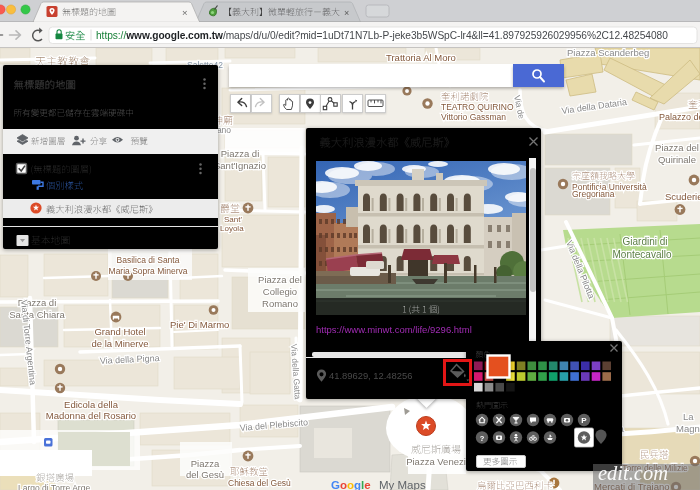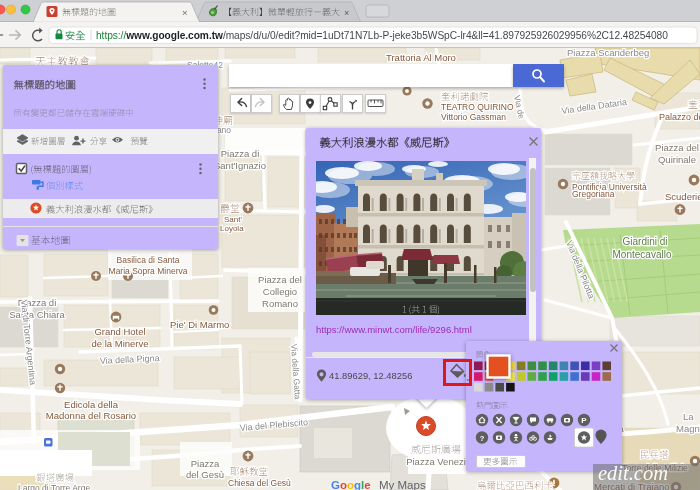--- a/index.html
+++ b/index.html
@@ -1,16 +1,16 @@
 <!DOCTYPE html>
 <html><head><meta charset="utf-8"><style>
 *{margin:0;padding:0;box-sizing:border-box}
 body{width:700px;height:490px;position:relative;overflow:hidden;
  font-family:"Liberation Sans",sans-serif;background:#fff}
-.card{position:absolute;background:#c4b5fd;box-shadow:0 1px 4px rgba(0,0,0,.35);border-radius:2px}
+.card{position:absolute;background:#000000;box-shadow:0 1px 4px rgba(0,0,0,.35);border-radius:2px}
 </style></head><body>
 <svg id="map" width="700" height="490" viewBox="0 0 700 490" style="position:absolute;left:0;top:0">
     <rect x="0" y="48" width="700" height="442" fill="#F2EFE8"></rect>
     <defs>
       <path id="g0" d="M522 419Q572 247 681.5 124.5Q791 2 953 -49Q950 -52 946.0 -56.0Q942 -60 938.5 -64.5Q935 -69 933 -73Q825 -36 739.5 32.5Q654 101 593.0 197.0Q532 293 496 411ZM102 743H892V714H102ZM69 429H938V400H69ZM480 733H510V579Q510 517 503.0 449.5Q496 382 473.0 313.5Q450 245 402.5 177.5Q355 110 275.0 47.0Q195 -16 74 -72Q72 -68 68.5 -64.0Q65 -60 61.5 -56.0Q58 -52 54 -49Q173 5 251.5 66.5Q330 128 376.0 193.0Q422 258 444.5 324.0Q467 390 473.5 454.5Q480 519 480 579Z"></path>
       <path id="g1" d="M111 620H892V590H111ZM150 324H857V294H150ZM61 -5H944V-34H61ZM484 604H514V-18H484ZM402 807 425 821Q458 796 492.0 765.5Q526 735 555.0 705.0Q584 675 602 651L578 634Q561 658 532.0 688.5Q503 719 469.0 750.5Q435 782 402 807Z"></path>
       <path id="g2" d="M196 425H453V396H196ZM94 712H390V682H94ZM49 552H530V523H49ZM245 831H275V535H245ZM472 809 501 800Q432 636 322.0 511.5Q212 387 75 304Q72 307 67.0 311.5Q62 316 57.0 320.0Q52 324 48 327Q188 404 297.0 528.0Q406 652 472 809ZM272 287H301V-26Q301 -44 295.5 -52.5Q290 -61 276 -65Q261 -69 230.5 -70.0Q200 -71 151 -71Q150 -65 146.5 -57.0Q143 -49 138 -42Q184 -43 214.0 -43.0Q244 -43 255 -42Q266 -41 269.0 -38.0Q272 -35 272 -26ZM441 425H448L454 427L476 414Q440 372 389.5 333.5Q339 295 292 270Q288 275 282.5 279.5Q277 284 272 287Q303 304 334.5 326.0Q366 348 394.0 372.5Q422 397 441 419ZM54 170Q110 179 185.5 192.0Q261 205 347.0 220.0Q433 235 521 250L523 222Q439 207 354.5 192.0Q270 177 195.0 163.5Q120 150 61 139ZM607 641H952V612H607ZM646 830 676 825Q659 737 634.5 655.0Q610 573 579.0 501.5Q548 430 510 375Q507 377 502.0 380.5Q497 384 491.5 387.0Q486 390 482 392Q521 446 552.0 516.0Q583 586 606.5 666.0Q630 746 646 830ZM855 631 885 626Q858 452 809.0 319.5Q760 187 678.5 91.0Q597 -5 472 -72Q470 -68 466.5 -63.5Q463 -59 459.0 -54.5Q455 -50 451 -47Q575 15 655.0 108.5Q735 202 782.5 332.0Q830 462 855 631ZM617 608Q641 460 685.0 330.5Q729 201 796.0 104.5Q863 8 957 -43Q953 -46 948.5 -50.0Q944 -54 940.5 -58.5Q937 -63 934 -67Q839 -12 771.0 87.0Q703 186 659.0 318.0Q615 450 590 603Z"></path>
       <path id="g3" d="M204 516V341H796V516ZM175 545H825V312H175ZM331 642H676V613H331ZM484 533H514V326H484ZM290 478 316 492Q341 465 363.0 431.5Q385 398 395 372L368 356Q359 382 337.0 416.0Q315 450 290 478ZM680 496 709 479Q691 447 670.0 413.0Q649 379 631 355L608 369Q625 395 646.5 432.0Q668 469 680 496ZM238 249H777V-66H748V220H268V-69H238ZM258 126H762V96H258ZM259 0H763V-29H259ZM506 830 533 819Q483 752 408.5 698.0Q334 644 247.5 602.5Q161 561 73 531Q71 534 67.0 539.0Q63 544 58.5 548.5Q54 553 50 556Q140 583 226.5 623.0Q313 663 385.5 715.0Q458 767 506 830ZM514 807Q550 767 601.0 730.0Q652 693 711.5 661.0Q771 629 834.0 604.0Q897 579 956 563Q950 559 944.5 551.5Q939 544 935 537Q877 554 814.0 580.5Q751 607 690.0 641.0Q629 675 577.0 713.5Q525 752 487 793Z"></path>
       <path id="g4" d="M69 703H934V673H69ZM600 696Q636 635 694.0 580.5Q752 526 821.5 484.5Q891 443 963 420Q960 417 956.0 413.0Q952 409 948.5 404.5Q945 400 942 395Q871 421 801.0 465.0Q731 509 672.0 565.5Q613 622 575 685ZM272 489H740V460H272ZM140 327H865V298H140ZM482 585H512V312H482ZM177 168H834V138H177ZM76 -10H932V-39H76ZM482 274H512V-22H482ZM461 830 493 825Q467 747 411.0 665.5Q355 584 268.0 512.0Q181 440 61 390Q59 394 55.0 398.0Q51 402 47.5 406.0Q44 410 40 412Q158 460 244.0 529.5Q330 599 384.5 677.5Q439 756 461 830Z"></path>
       <path id="g5" d="M56 525H528V496H56ZM614 714H643V171H614ZM284 761H314V-68H284ZM868 812H898V-17Q898 -42 889.0 -52.5Q880 -63 863 -67Q845 -71 807.5 -72.0Q770 -73 701 -72Q700 -68 697.5 -63.5Q695 -59 692.5 -53.5Q690 -48 687 -44Q745 -45 787.0 -45.0Q829 -45 842 -44Q856 -43 862.0 -37.5Q868 -32 868 -18ZM481 823 507 800Q455 779 380.5 761.5Q306 744 223.5 730.5Q141 717 64 707Q63 713 60.0 720.0Q57 727 53 732Q109 740 170.0 749.5Q231 759 289.0 770.5Q347 782 397.0 795.0Q447 808 481 823ZM280 514 306 504Q287 447 258.5 386.5Q230 326 196.0 269.0Q162 212 125.5 163.5Q89 115 54 82Q52 86 48.0 90.0Q44 94 40.5 98.5Q37 103 34 106Q68 138 103.5 184.0Q139 230 172.5 285.0Q206 340 234.0 398.5Q262 457 280 514ZM312 408Q326 397 354.5 372.5Q383 348 416.0 319.0Q449 290 477.0 265.0Q505 240 518 229L499 206Q485 220 457.5 245.5Q430 271 398.0 300.0Q366 329 337.5 353.5Q309 378 292 390Z"></path>

